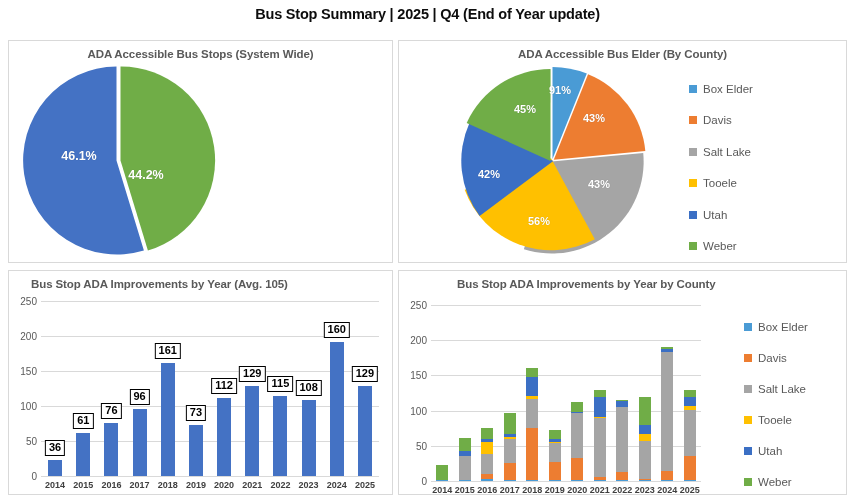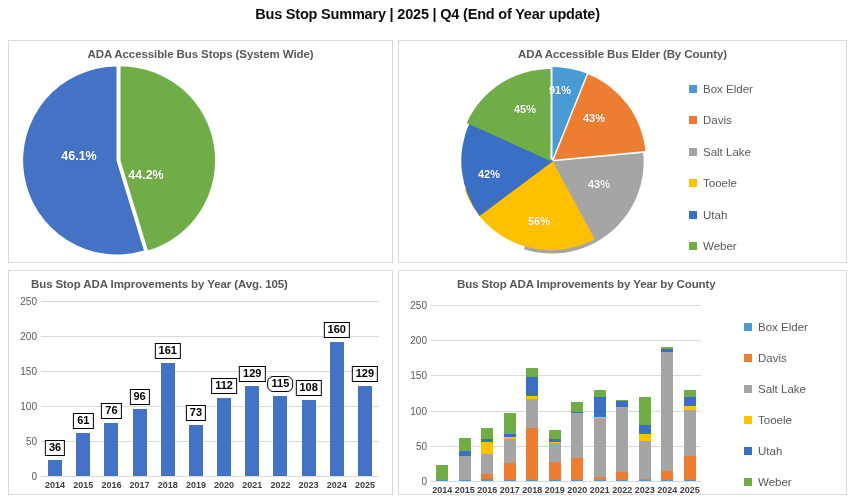--- a/index.html
+++ b/index.html
@@ -236,21 +236,21 @@
       <div class="bar" style="left: 147.917px; bottom: 0px; width: 14px; height: 51.1px; background: rgb(68, 114, 196);"></div>
       <div class="bar-callout" style="left: 154.917px; bottom: 55.1px;">73</div>
       <div class="xtick" style="left: 154.917px; top: 179px; width: 34px; margin-left: -17px; transform: none;">2019</div>
       <div class="bar" style="left: 176.083px; bottom: 0px; width: 14px; height: 78.4px; background: rgb(68, 114, 196);"></div>
       <div class="bar-callout" style="left: 183.083px; bottom: 82.4px;">112</div>
       <div class="xtick" style="left: 183.083px; top: 179px; width: 34px; margin-left: -17px; transform: none;">2020</div>
       <div class="bar" style="left: 204.25px; bottom: 0px; width: 14px; height: 90.3px; background: rgb(68, 114, 196);"></div>
       <div class="bar-callout" style="left: 211.25px; bottom: 94.3px;">129</div>
       <div class="xtick" style="left: 211.25px; top: 179px; width: 34px; margin-left: -17px; transform: none;">2021</div>
       <div class="bar" style="left: 232.417px; bottom: 0px; width: 14px; height: 80.5px; background: rgb(68, 114, 196);"></div>
-      <div class="bar-callout" style="left: 239.417px; bottom: 84.5px; border-radius: 6px;">115</div>
+      <div class="bar-callout" style="left: 239.417px; bottom: 84.5px;">115</div>
       <div class="xtick" style="left: 239.417px; top: 179px; width: 34px; margin-left: -17px; transform: none;">2022</div>
       <div class="bar" style="left: 260.583px; bottom: 0px; width: 14px; height: 75.6px; background: rgb(68, 114, 196);"></div>
       <div class="bar-callout" style="left: 267.583px; bottom: 79.6px;">108</div>
       <div class="xtick" style="left: 267.583px; top: 179px; width: 34px; margin-left: -17px; transform: none;">2023</div>
       <div class="bar" style="left: 288.75px; bottom: 0px; width: 14px; height: 133.7px; background: rgb(68, 114, 196);"></div>
       <div class="bar-callout" style="left: 295.75px; bottom: 137.7px;">160</div>
       <div class="xtick" style="left: 295.75px; top: 179px; width: 34px; margin-left: -17px; transform: none;">2024</div>
       <div class="bar" style="left: 316.917px; bottom: 0px; width: 14px; height: 90.3px; background: rgb(68, 114, 196);"></div>
       <div class="bar-callout" style="left: 323.917px; bottom: 94.3px;">129</div>
       <div class="xtick" style="left: 323.917px; top: 179px; width: 34px; margin-left: -17px; transform: none;">2025</div>

